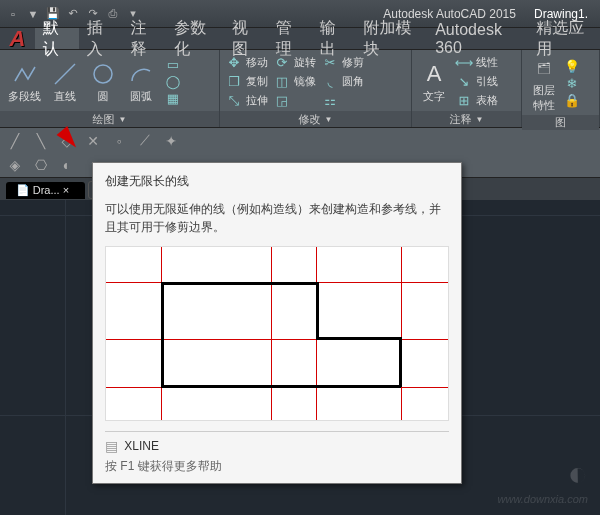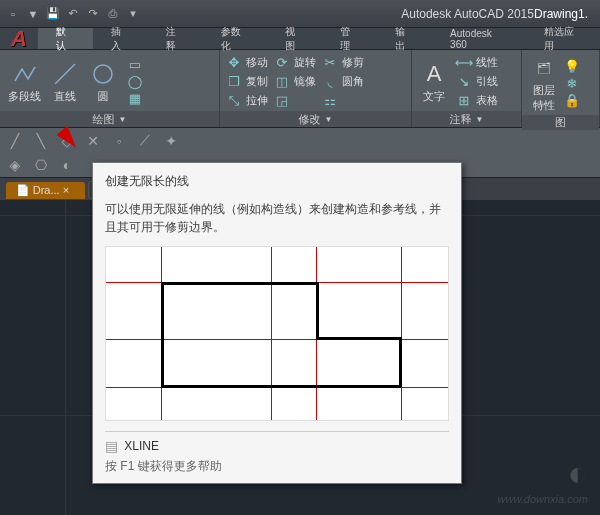--- a/index.html
+++ b/index.html
@@ -1,46 +1,46 @@
 <!DOCTYPE html>
 <html><head>
   <meta charset="utf-8">
   <style>
     * { margin: 0; padding: 0; box-sizing: border-box; font-family: "Microsoft YaHei", sans-serif; }
     body { width: 600px; height: 515px; background: #33393f; overflow: hidden; position: relative; }
     
     .titlebar { height: 28px; background: linear-gradient(#4a5056, #3a4046); display: flex; align-items: center; padding: 0 4px; border-bottom: 1px solid #222; }
     .title-icons { display: flex; gap: 2px; align-items: center; }
     .title-icon { width: 18px; height: 18px; display: flex; align-items: center; justify-content: center; color: #bbb; font-size: 11px; }
-    .title-text { margin-left: auto; display: flex; color: #d8d8d8; font-size: 12px; padding-right: 8px; }
+    .title-text { margin-left: auto; display: flex; gap: 18px; color: #d8d8d8; font-size: 12px; padding-right: 8px; }
     .title-text span:last-child { color: #fff; }
     
     .menubar { height: 22px; background: #3d434a; display: flex; align-items: stretch; border-bottom: 1px solid #222; }
     .app-icon { width: 40px; display: flex; align-items: center; justify-content: center; }
     .app-a { color: #c73636; font-weight: bold; font-size: 22px; font-style: italic; text-shadow: 1px 1px 0 #000; }
-    .tab-item { padding: 0 18px; color: #ccc; font-size: 10px; display: flex; align-items: center; cursor: pointer; }
+    .tab-item { padding: 0 8px; color: #ccc; font-size: 16px; display: flex; align-items: center; cursor: pointer; }
     .tab-item.active { background: #565d63; color: #fff; }
     
     .ribbon { height: 78px; background: #565d63; display: flex; border-bottom: 1px solid #222; }
     .ribbon-panel { border-right: 1px solid #3a4046; display: flex; flex-direction: column; padding: 2px 4px; }
     .panel-body { flex: 1; display: flex; align-items: center; gap: 2px; }
     .panel-title { height: 16px; background: #4a5056; color: #ccc; font-size: 11px; text-align: center; display: flex; align-items: center; justify-content: center; gap: 4px; margin: 0 -4px -2px -4px; }
     .panel-title .arrow { font-size: 8px; }
     
     .big-btn { display: flex; flex-direction: column; align-items: center; gap: 1px; color: #ddd; font-size: 11px; padding: 2px 4px; cursor: pointer; }
     .big-btn .ico { width: 28px; height: 28px; display: flex; align-items: center; justify-content: center; }
     .sm-row { display: flex; align-items: center; gap: 4px; color: #ddd; font-size: 11px; padding: 1px 2px; cursor: pointer; }
     .sm-ico { width: 16px; height: 16px; display: flex; align-items: center; justify-content: center; color: #8cc; font-size: 13px; }
     .sm-col { display: flex; flex-direction: column; gap: 1px; }
     
     .secondary-bar { height: 50px; background: #565d63; display: flex; align-items: center; padding: 2px 4px; gap: 3px; border-bottom: 1px solid #222; }
     .tool-icon { width: 22px; height: 22px; display: flex; align-items: center; justify-content: center; color: #aaa; cursor: pointer; font-size: 14px; }
     
     .doc-tabs { height: 22px; background: #3a4046; display: flex; align-items: center; padding: 2px 0 0 6px; gap: 3px; }
-    .doc-tab { padding: 2px 16px 2px 10px; background: #a16207; color: #ddd; font-size: 11px; border-radius: 3px 3px 0 0; cursor: pointer; }
+    .doc-tab { padding: 2px 16px 2px 10px; background: #000000; color: #ddd; font-size: 11px; border-radius: 3px 3px 0 0; cursor: pointer; }
     .doc-tab.plus { background: transparent; color: #888; width: 18px; height: 18px; padding: 0; border: 1px solid #555; border-radius: 3px; display:flex; align-items:center; justify-content:center; font-size: 12px; }
     
     .canvas { position: relative; height: 315px; background: #212830; }
     .grid-line { position: absolute; background: #2e3640; }
     
     .red-arrow { position: absolute; left: 62px; top: 128px; width: 0; height: 0; border: 7px solid transparent; border-top: 22px solid #d40000; border-bottom: none; transform: rotate(-40deg); }
     
     .tooltip { position: absolute; left: 92px; top: 162px; width: 370px; background: #f5f5f5; border: 1px solid #767676; box-shadow: 2px 2px 6px rgba(0,0,0,.5); padding: 10px 12px 8px 12px; font-size: 12px; color: #333; }
     .tooltip .tt-title { font-weight: bold; margin-bottom: 4px; }
     .tooltip .tt-sub { margin-bottom: 10px; }
@@ -84,20 +84,21 @@
   <div class="app-icon">
       <span class="app-a">A</span>
     </div>
   <div class="tab-item active">默认</div>
   <div class="tab-item">插入</div>
   <div class="tab-item">注释</div>
   <div class="tab-item">参数化</div>
   <div class="tab-item">视图</div>
   <div class="tab-item">管理</div>
   <div class="tab-item">输出</div>
+  <div class="tab-item">附加模块</div>
   <div class="tab-item">Autodesk 360</div>
   <div class="tab-item">精选应用</div>
 </div>
 
 <div class="ribbon">
   <div class="ribbon-panel" style="width:220px">
     <div class="panel-body">
       <div class="big-btn">
           <div class="ico">
             <svg width="26" height="26">
@@ -114,20 +115,28 @@
           </div>
           <span>直线</span>
         </div>
       <div class="big-btn">
           <div class="ico">
             <svg width="26" height="26">
               <circle cx="13" cy="13" r="9"></circle>
             </svg>
           </div>
           <span>圆</span>
+        </div>
+      <div class="big-btn">
+          <div class="ico">
+            <svg width="26" height="26">
+              <path d="M4 20 A12 12 0 0 1 22 10"></path>
+            </svg>
+          </div>
+          <span>圆弧</span>
         </div>
       <div class="sm-col" style="margin-left:4px">
         <div class="sm-ico">▭</div>
         <div class="sm-ico">◯</div>
         <div class="sm-ico">▦</div>
       </div>
     </div>
     <div class="panel-title">
         <span>绘图</span>
         <span class="arrow">▼</span>

